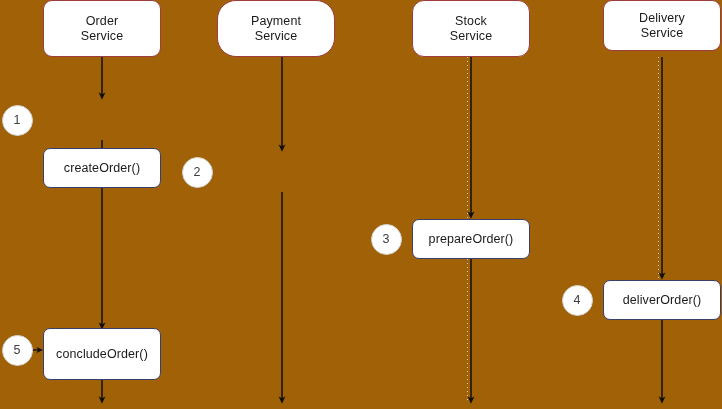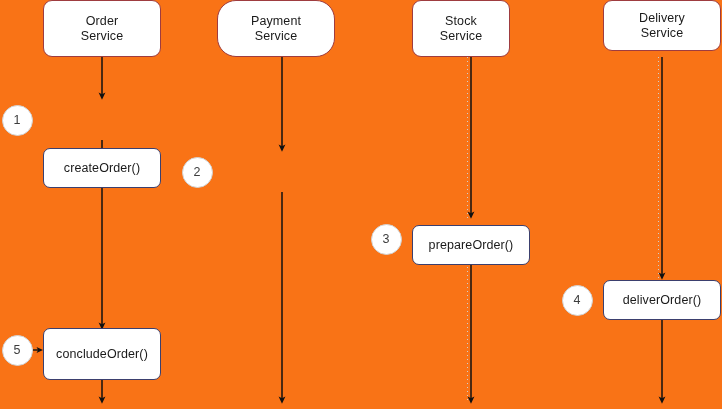--- a/index.html
+++ b/index.html
@@ -7,21 +7,21 @@
     padding: 0;
     background: #ffffff;
   }
   body {
     font-family: "Liberation Sans", sans-serif;
   }
   #diagram-root {
     position: relative;
     width: 722px;
     height: 409px;
-    background: #f97316;
+    background: #a16207;
     overflow: hidden;
   }
   #diagram-svg {
     position: absolute;
     left: 0;
     top: 0;
     width: 722px;
     height: 409px;
   }
   .lifeline-header {
@@ -120,36 +120,36 @@
   <div class="lifeline-header" style="left:43px; top:0px; width:118px; height:57px;">
     <span class="ln">Order</span>
     <span class="ln">Service</span>
   </div>
 
   <div class="lifeline-header" style="left:217px; top:0px; width:118px; height:57px;border-radius:19px;">
     <span class="ln">Payment</span>
     <span class="ln">Service</span>
   </div>
 
-  <div class="lifeline-header" style="left:412px; top:0px; width:98px; height:57px;">
+  <div class="lifeline-header" style="left:412px; top:0px; width:118px; height:57px;border-radius:12px;">
     <span class="ln">Stock</span>
     <span class="ln">Service</span>
   </div>
 
   <div class="lifeline-header" style="left:603px; top:0px; width:118px; height:51px;">
     <span class="ln">Delivery</span>
     <span class="ln">Service</span>
   </div>
 
   <div class="activation-box" style="left:43px; top:100px; width:118px; height:40px;margin-top:48px;">
     <span>createOrder()</span>
   </div>
 
 
-  <div class="activation-box" style="left:412px; top:219px; width:118px; height:40px;margin-top:6px;">
+  <div class="activation-box" style="left:412px; top:219px; width:118px; height:40px;">
     <span>prepareOrder()</span>
   </div>
 
   <div class="activation-box" style="left:603px; top:280px; width:118px; height:40px;">
     <span>deliverOrder()</span>
   </div>
 
   <div class="activation-box" style="left:43px; top:328px; width:118px; height:52px;">
     <span>concludeOrder()</span>
   </div>

